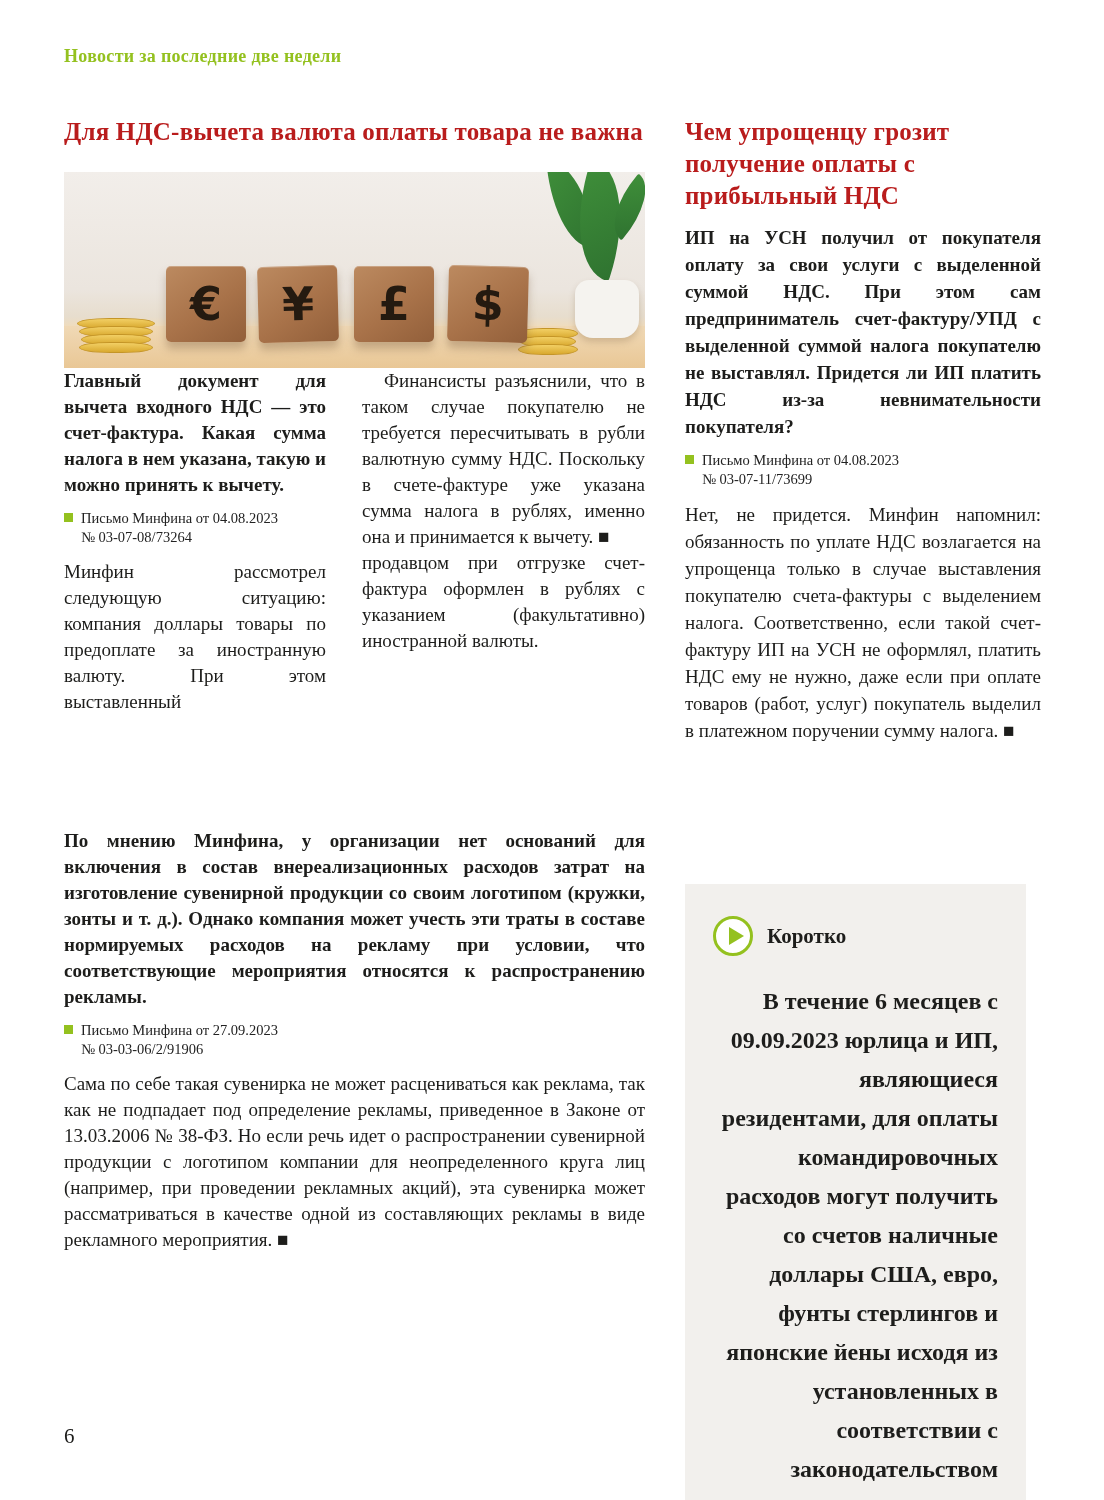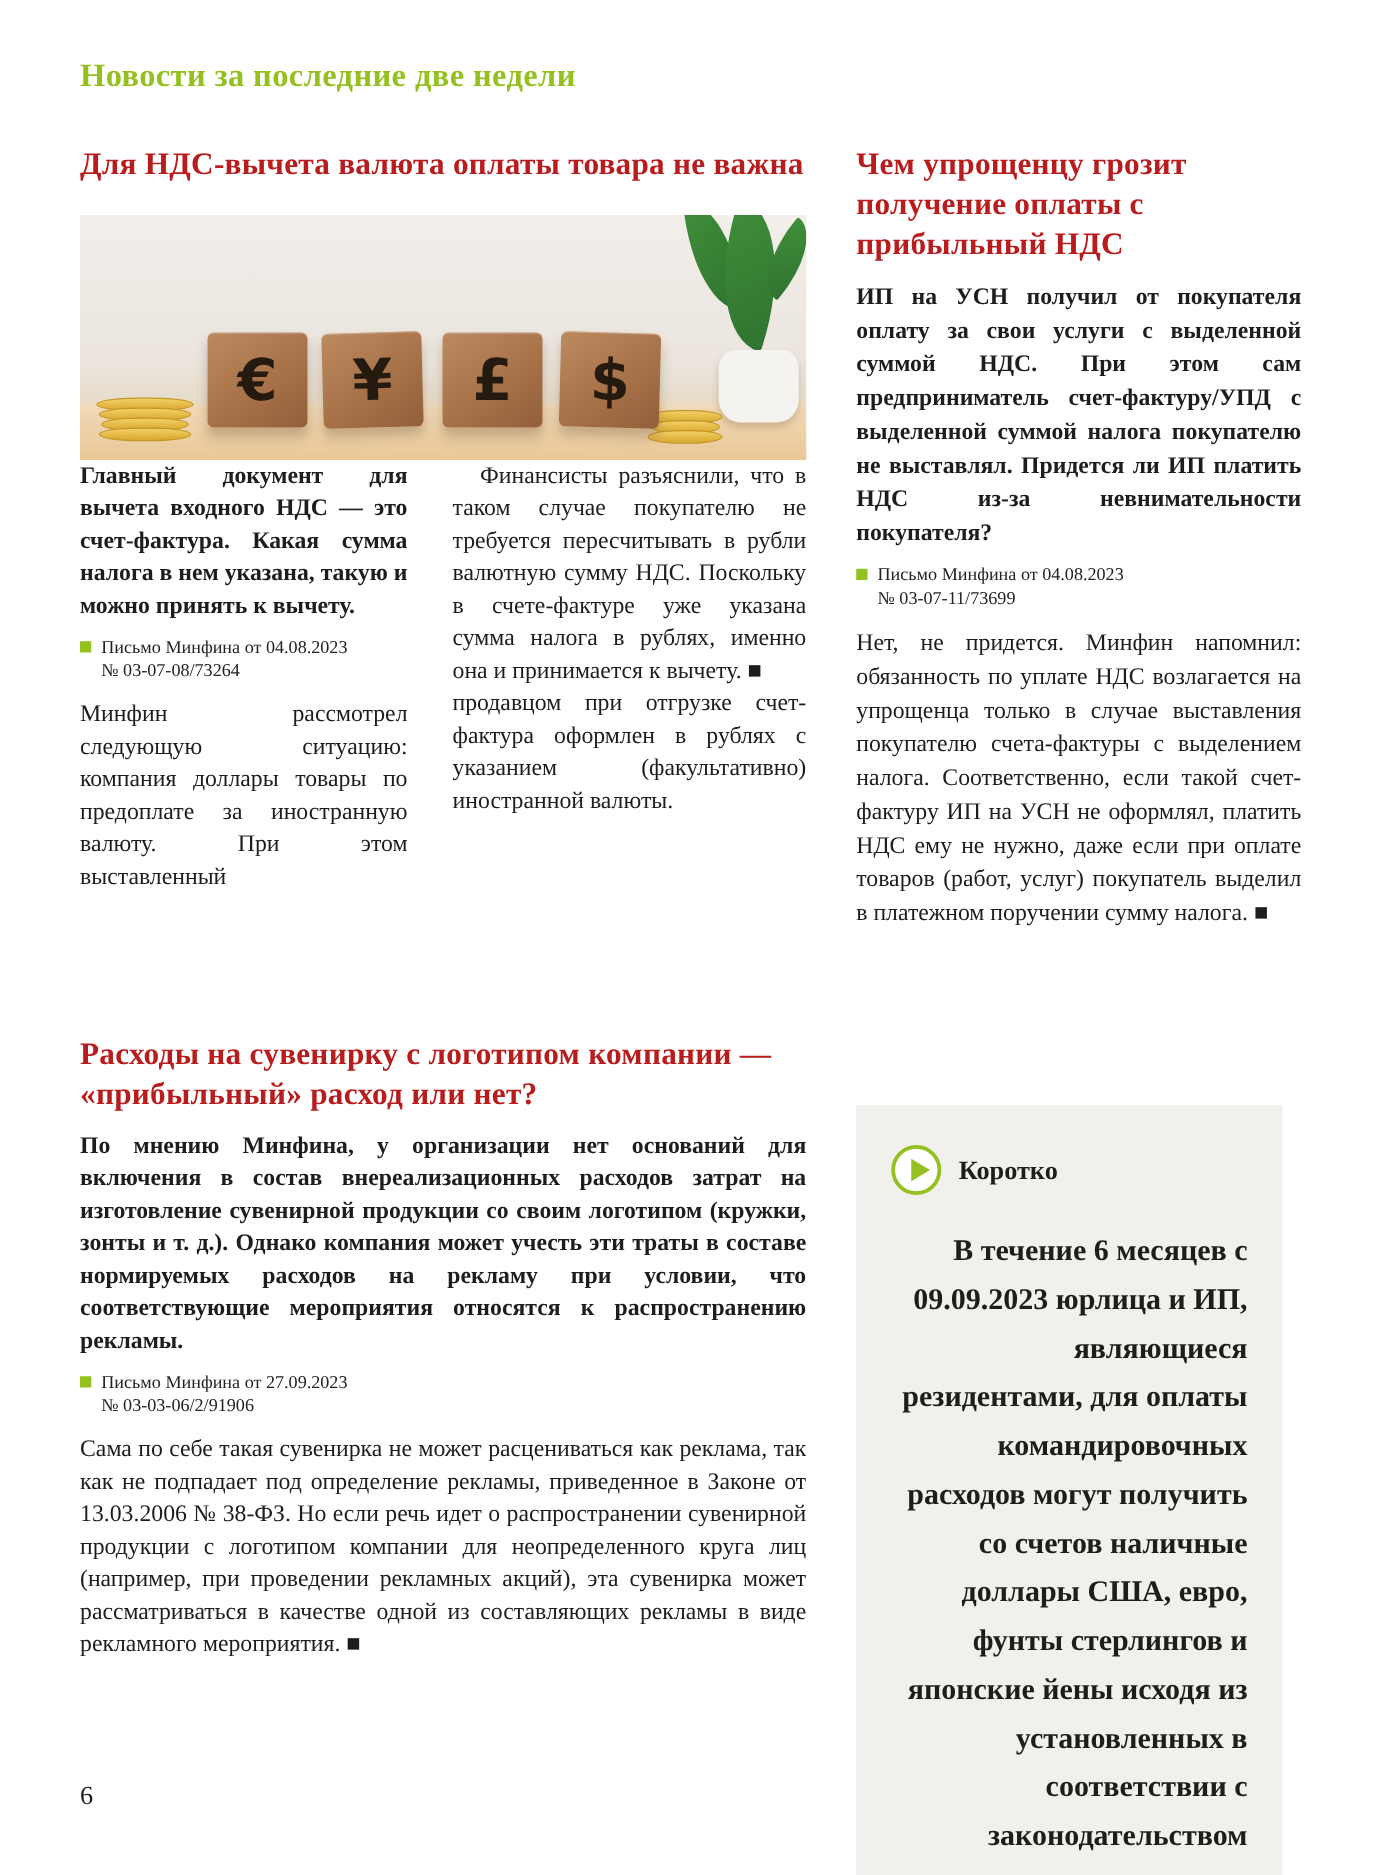--- a/index.html
+++ b/index.html
@@ -6,21 +6,21 @@
   html, body { background: #ffffff; }
   body {
     width: 1104px; height: 1500px;
     font-family: "Liberation Serif", "DejaVu Serif", serif;
     color: #1d1d1b;
   }
   .page { position: relative; width: 1104px; height: 1500px; overflow: hidden; background: #fff; }
 
   .rubric {
     position: absolute; left: 64px; top: 46px;
-    font-size: 26px; font-weight: bold; letter-spacing: .3px;
+    font-size: 18px; font-weight: bold; letter-spacing: .3px;
     color: var(--accent-green, #94c11f);
   }
 
   .col-left  { position: absolute; left: 64px;  top: 116px; width: 581px; }
   .article2  { position: absolute; left: 64px;  top: 828px; width: 581px; }
   .col-right { position: absolute; left: 685px; top: 116px; width: 356px; }
 
   .title { font-size: 25px; line-height: 1.28; font-weight: bold; letter-spacing: .2px; color: #b91c1c; }
 
   p.lead { font-weight: bold; }
@@ -148,21 +148,20 @@
         </div>
         <div class="subcol2">
           <p class="body indent">Финансисты разъяснили, что в таком случае покупателю не требуется пересчитывать в рубли валютную сумму НДС. Поскольку в счете-фактуре уже указана сумма налога в рублях, именно она и принимается к вычету. ■</p>
           <p class="body">продавцом при отгрузке счет-фактура оформлен в рублях с указанием (факультативно) иностранной валюты.</p>
         </div>
       </div>
     </article>
   </div>
 
   <article class="article2">
-    <h1 class="title">Расходы на сувенирку с логотипом компании — «прибыльный» расход или нет?</h1>
     <p class="lead">По мнению Минфина, у организации нет оснований для включения в состав внереализационных расходов затрат на изготовление сувенирной продукции со своим логотипом (кружки, зонты и т. д.). Однако компания может учесть эти траты в составе нормируемых расходов на рекламу при условии, что соответствующие мероприятия относятся к распространению рекламы.</p>
     <div class="ref">
       <span class="bullet"></span>
       <span class="ref-text">
         <span>Письмо Минфина от 27.09.2023</span><br>
         <span>№ 03-03-06/2/91906</span>
       </span>
     </div>
     <p class="body">Сама по себе такая сувенирка не может расцениваться как реклама, так как не подпадает под определение рекламы, приведенное в Законе от 13.03.2006 № 38-ФЗ. Но если речь идет о распространении сувенирной продукции с логотипом компании для неопределенного круга лиц (например, при проведении рекламных акций), эта сувенирка может рассматриваться в качестве одной из составляющих рекламы в виде рекламного мероприятия. ■</p>
   </article>

